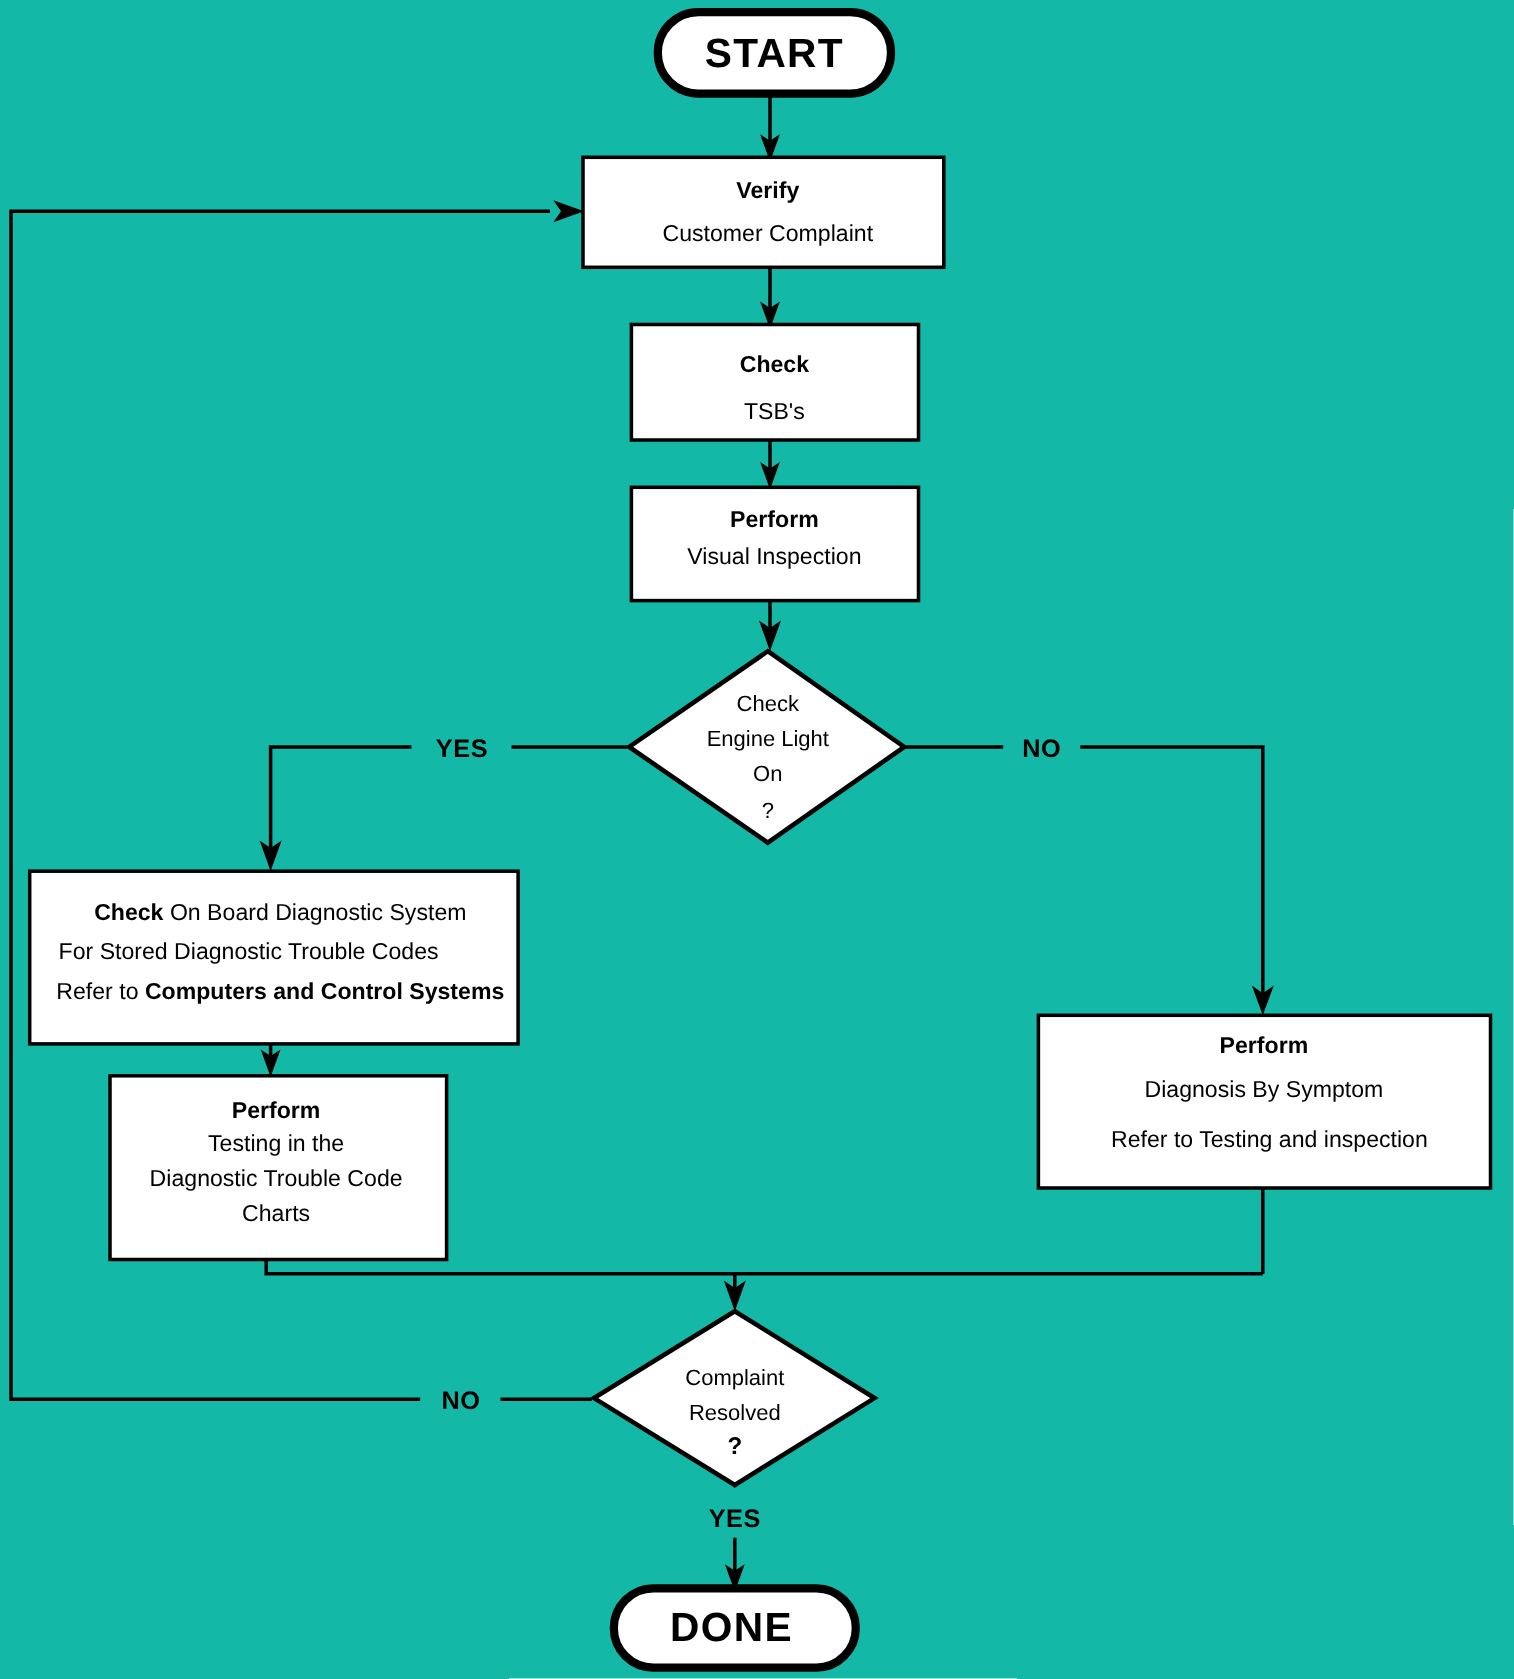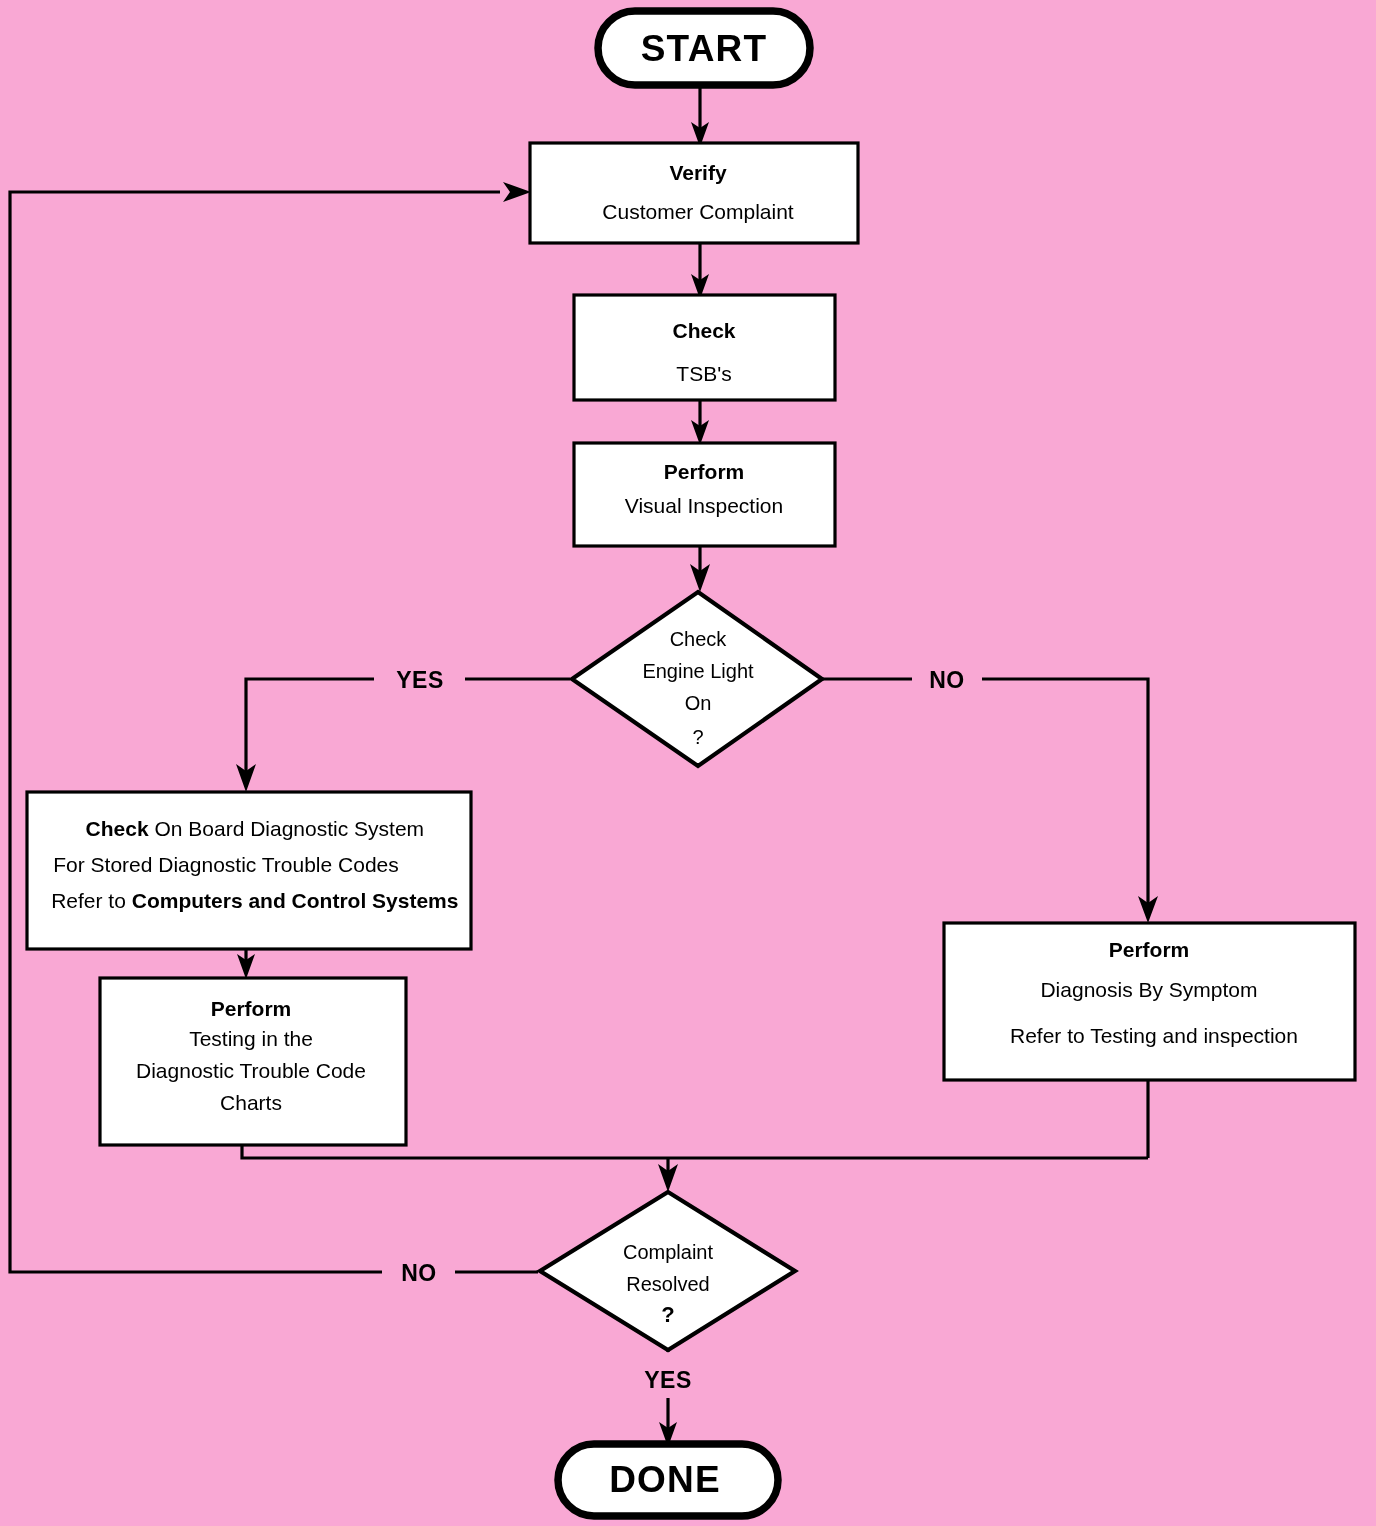--- a/index.html
+++ b/index.html
@@ -5,21 +5,21 @@
 <style>
   html, body {
     margin: 0;
     padding: 0;
     background: #ffffff;
   }
   #chart-root {
     position: relative;
     width: 1376px;
     height: 1526px;
-    background: #f9a8d4;
+    background: #14b8a6;
     font-family: "Liberation Sans", sans-serif;
   }
   svg#flow {
     display: block;
     width: 1376px;
     height: 1526px;
   }
   .node-shape {
     fill: #ffffff;
     stroke: #000000;

